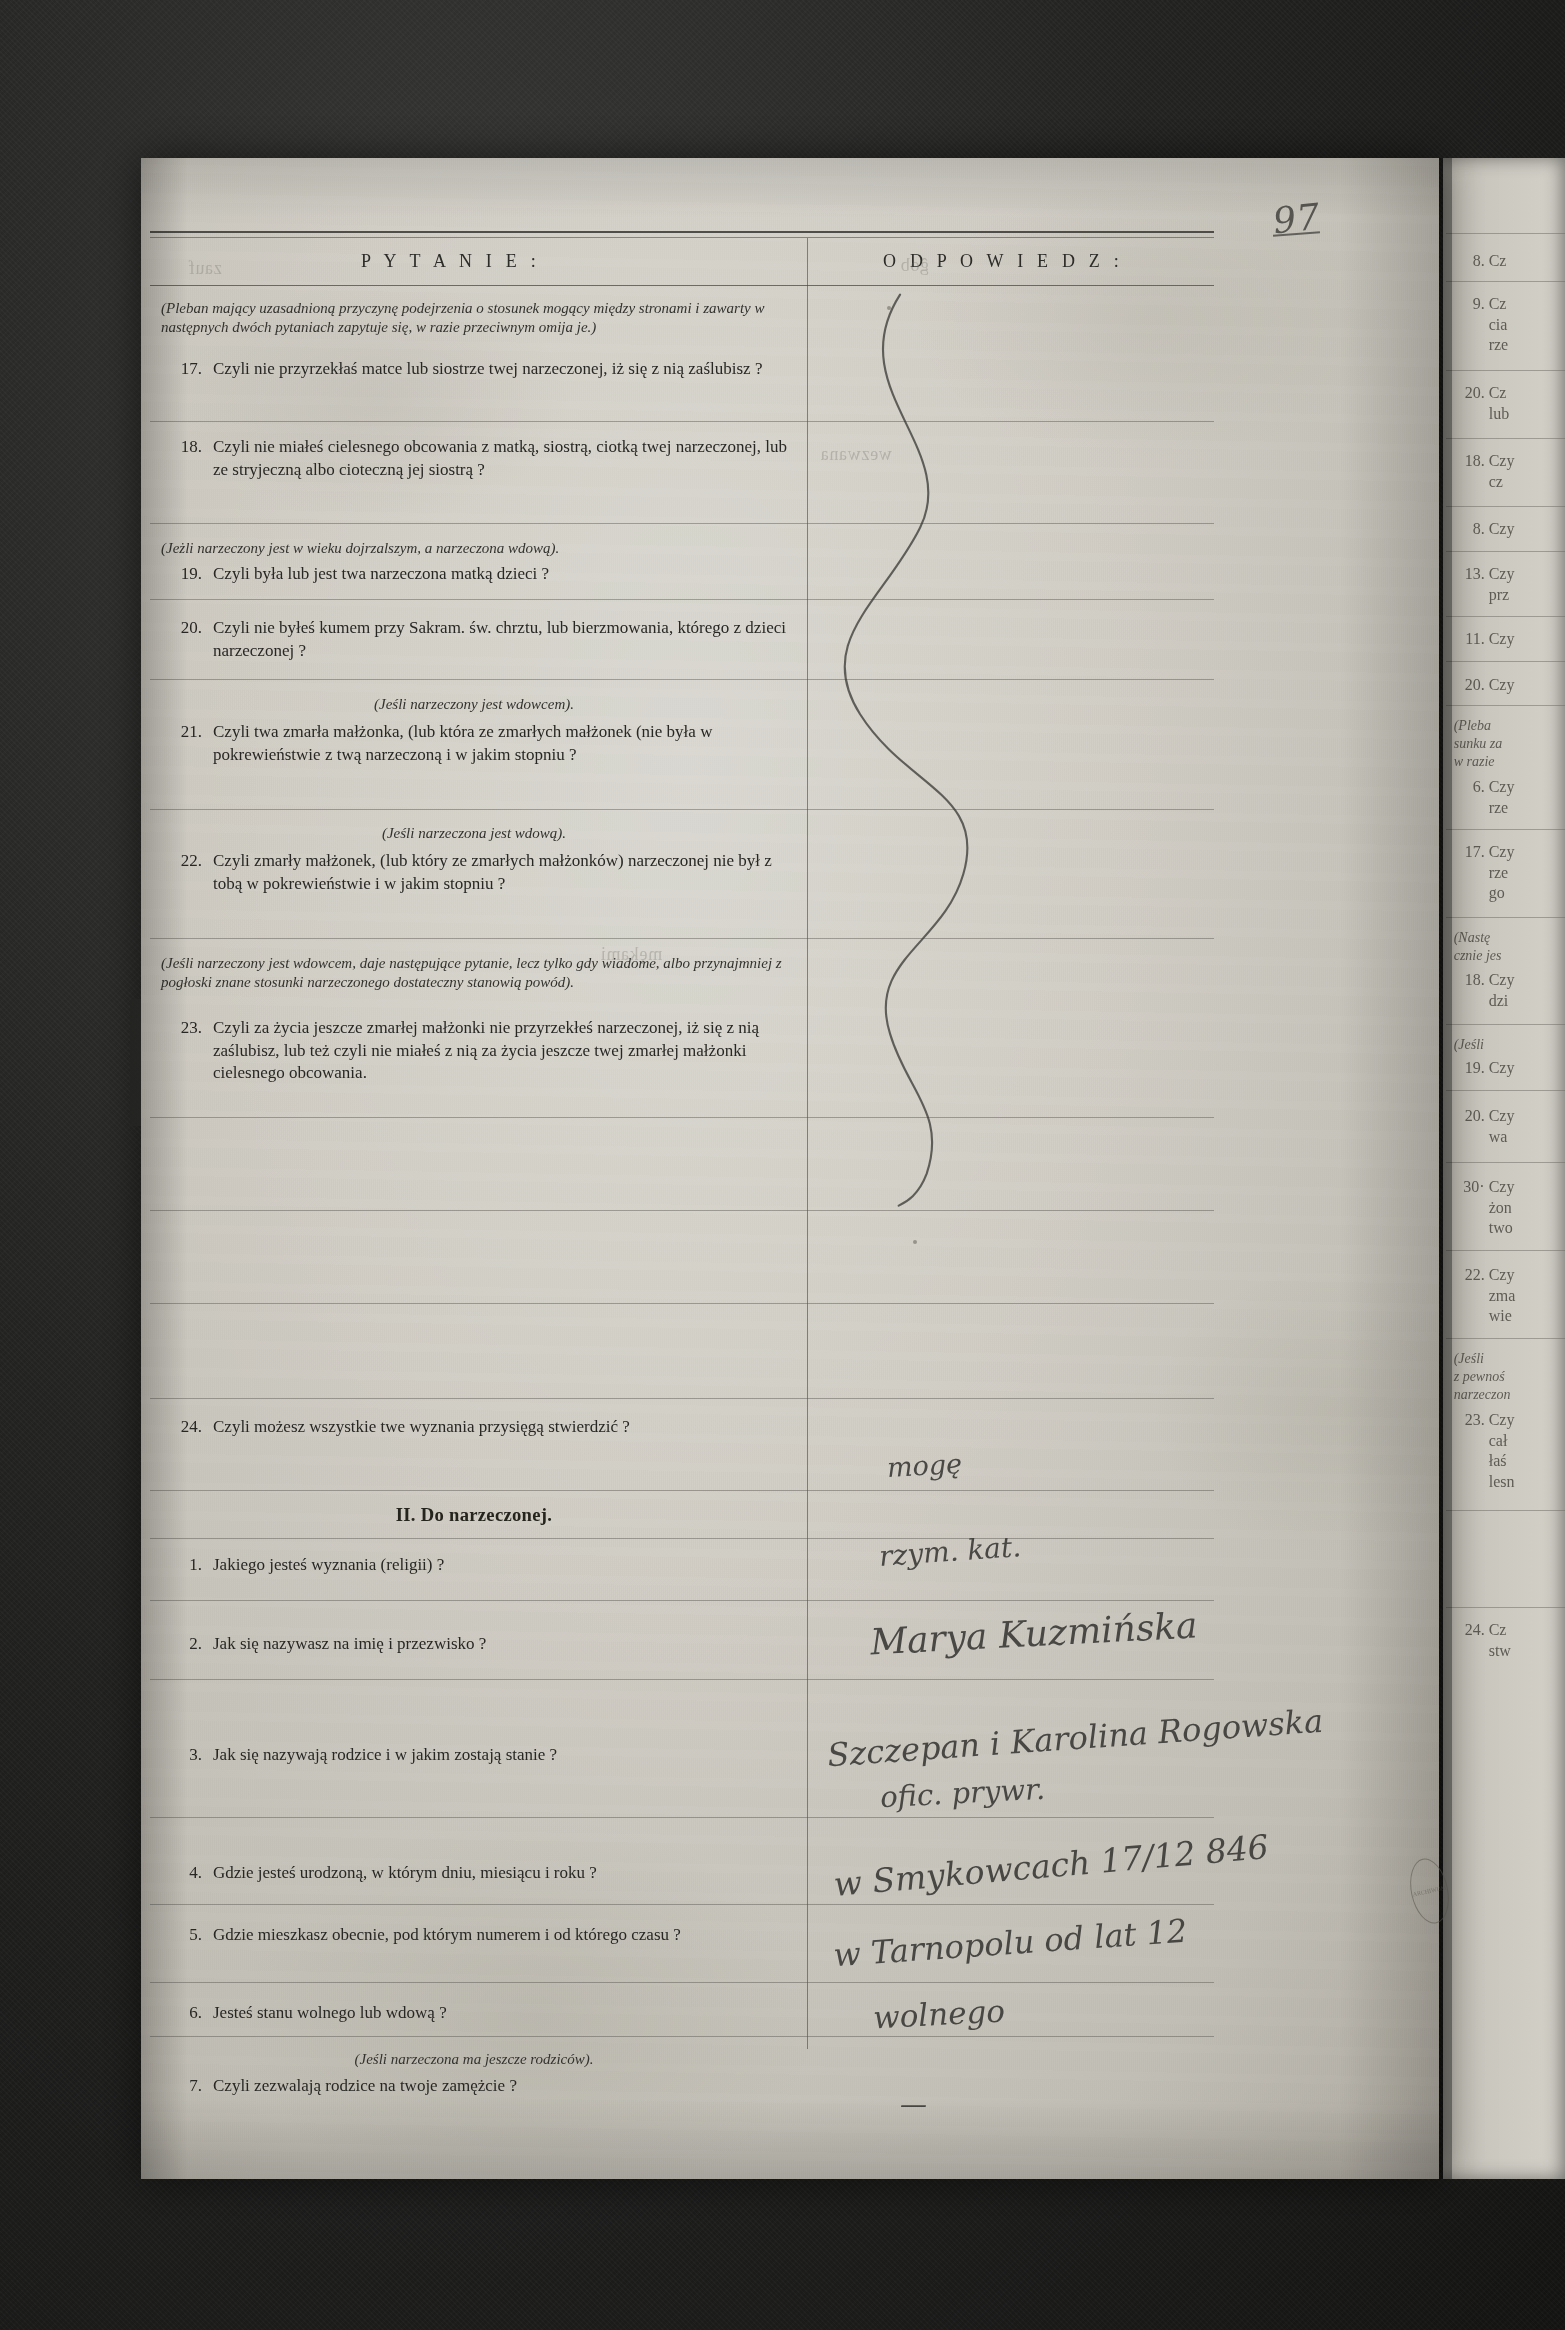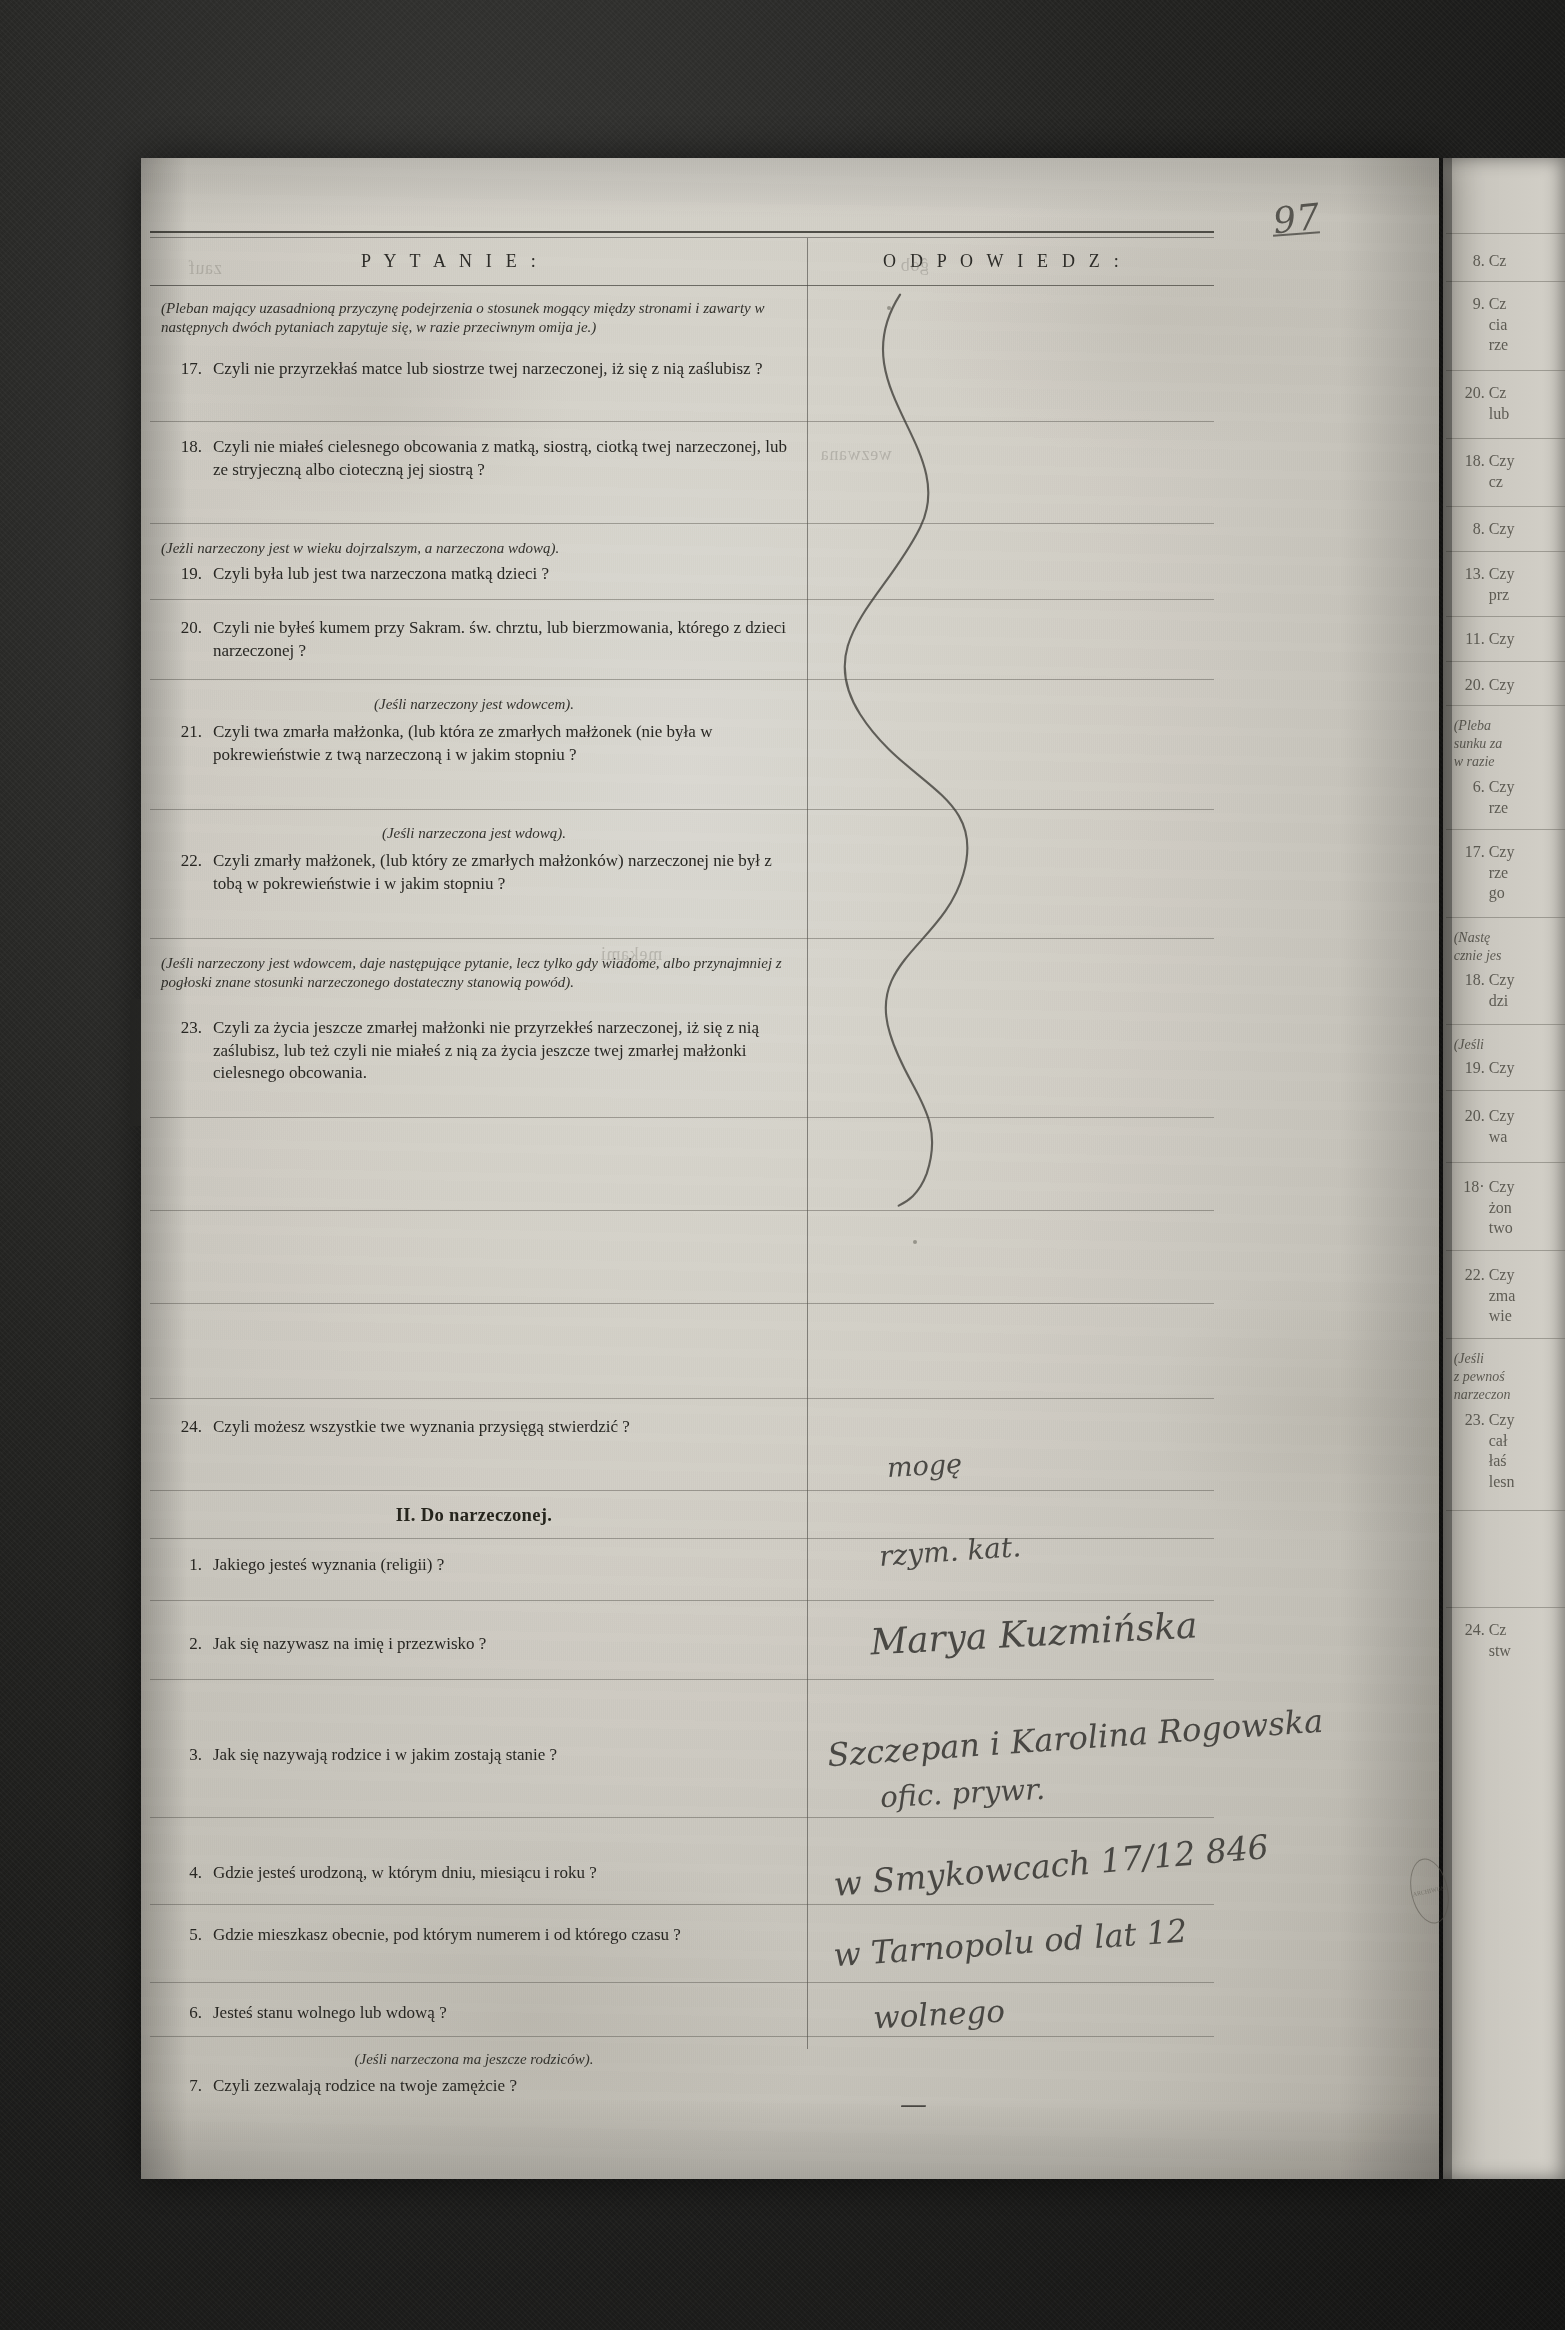--- a/index.html
+++ b/index.html
@@ -399,21 +399,21 @@
   </div>
   <div class="rp-hr" style="top:932px;"></div>
 
   <div class="rp" style="top:948px;">
     <span class="n">20.</span><span>Czy</span><br>
     <span class="n"></span><span>wa</span>
   </div>
   <div class="rp-hr" style="top:1004px;"></div>
 
   <div class="rp" style="top:1019px;">
-    <span class="n">18·</span><span>Czy</span><br>
+    <span class="n">30·</span><span>Czy</span><br>
     <span class="n"></span><span>żon</span><br>
     <span class="n"></span><span>two</span>
   </div>
   <div class="rp-hr" style="top:1092px;"></div>
 
   <div class="rp" style="top:1107px;">
     <span class="n">22.</span><span>Czy</span><br>
     <span class="n"></span><span>zma</span><br>
     <span class="n"></span><span>wie</span>
   </div>

